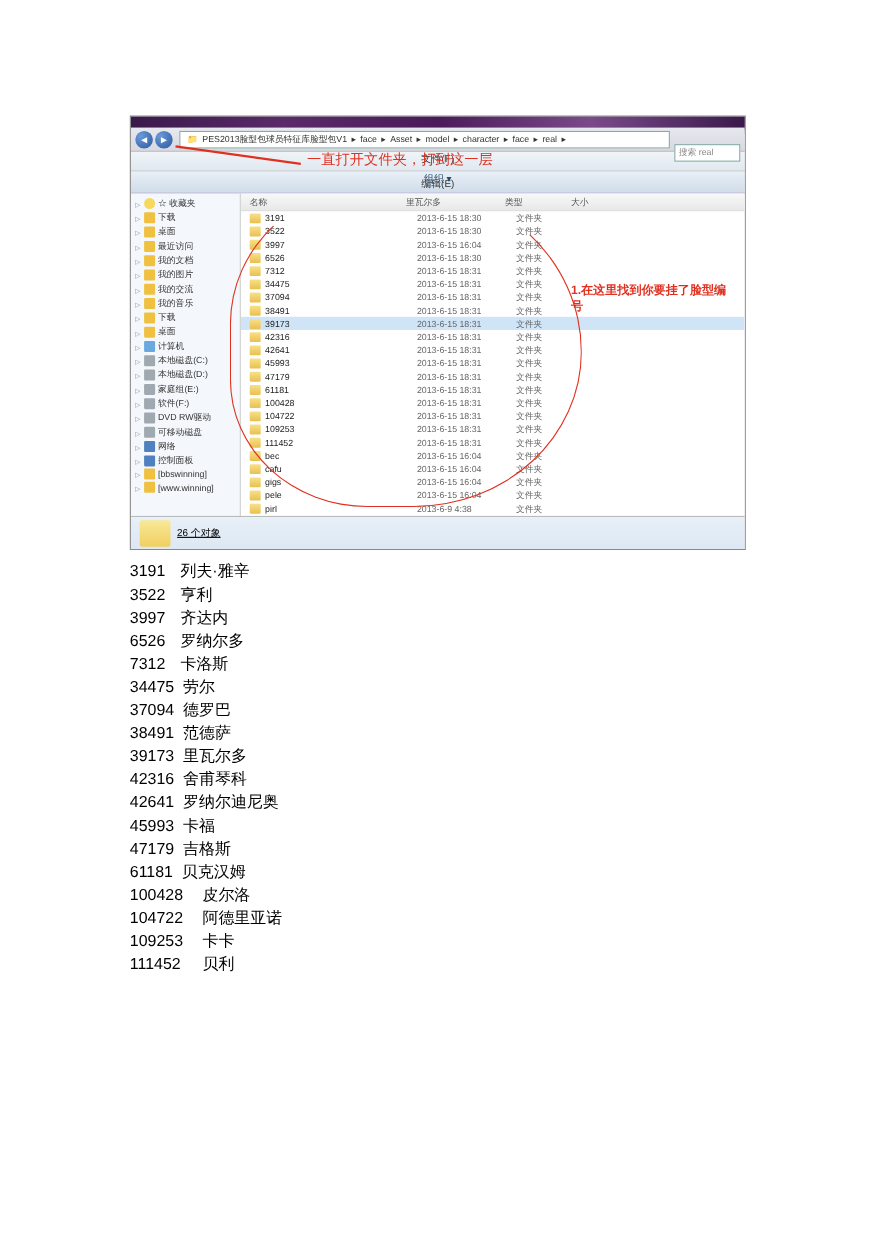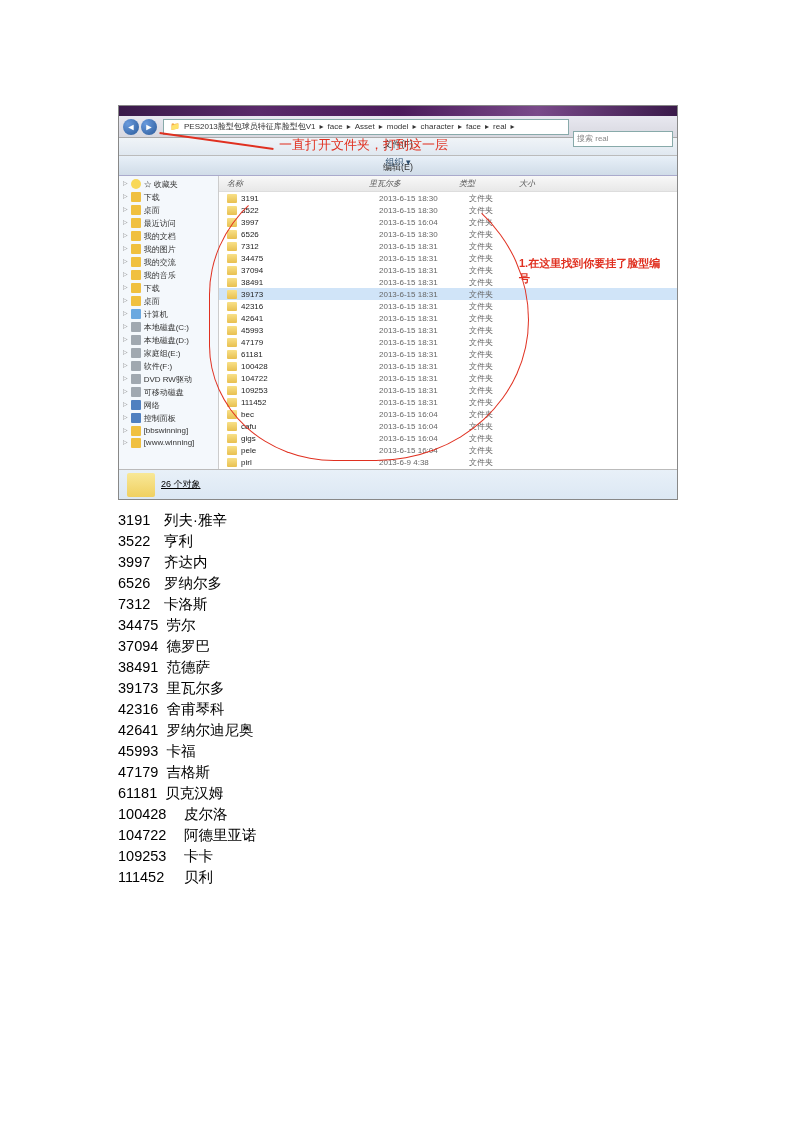--- a/index.html
+++ b/index.html
@@ -61,21 +61,21 @@
       padding: 1px 4px;
       font-size: 8px;
       color: #333;
       display: flex;
       align-items: center;
       overflow: hidden;
       white-space: nowrap;
     }
     .breadcrumb span { margin: 0 2px; }
     .searchbox {
-      width: 100px;
+      width: 60px;
       height: 16px;
       background: #fff;
       border: 1px solid #8aa;
       margin-left: 4px;
       font-size: 8px;
       color: #888;
       padding: 0 3px;
       display: flex;
       align-items: center;
       margin-top: 24px;
@@ -163,21 +163,21 @@
     .sidebar {
       width: 100px;
       background: #f4f8fc;
       border-right: 1px solid #ccc;
       font-size: 8px;
       padding: 2px;
       overflow: hidden;
     }
     .sidebar-item {
       display: flex;
-      align-items: flex-start;
+      align-items: flex-end;
       padding: 1px 2px;
       gap: 3px;
       color: #333;
       white-space: nowrap;
     }
     .sidebar-item .tri { color: #888; font-size: 6px; }
     .sidebar-item .ico { width: 10px; height: 10px; background: #f0c040; border-radius: 1px; display: inline-block; }
     .sidebar-item .ico.star { background: #f8d858; border-radius: 50%; }
     .sidebar-item .ico.lib { background: #6aa8e0; }
     .sidebar-item .ico.drv { background: #a0a8b0; }
@@ -189,21 +189,20 @@
       background: #fff;
       font-size: 8px;
       overflow: hidden;
     }
     .file-header {
       display: flex;
       background: linear-gradient(180deg, #f8f8f8, #e8e8e8);
       border-bottom: 1px solid #ddd;
       padding: 2px 0;
       color: #555;
-      font-style: italic;
     }
     .file-header .col-name { width: 150px; padding-left: 8px; }
     .file-header .col-date { width: 90px; }
     .file-header .col-type { width: 60px; }
     .file-header .col-size { width: 50px; }
     
     .file-row {
       display: flex;
       align-items: center;
       padding: 0.5px 0;

